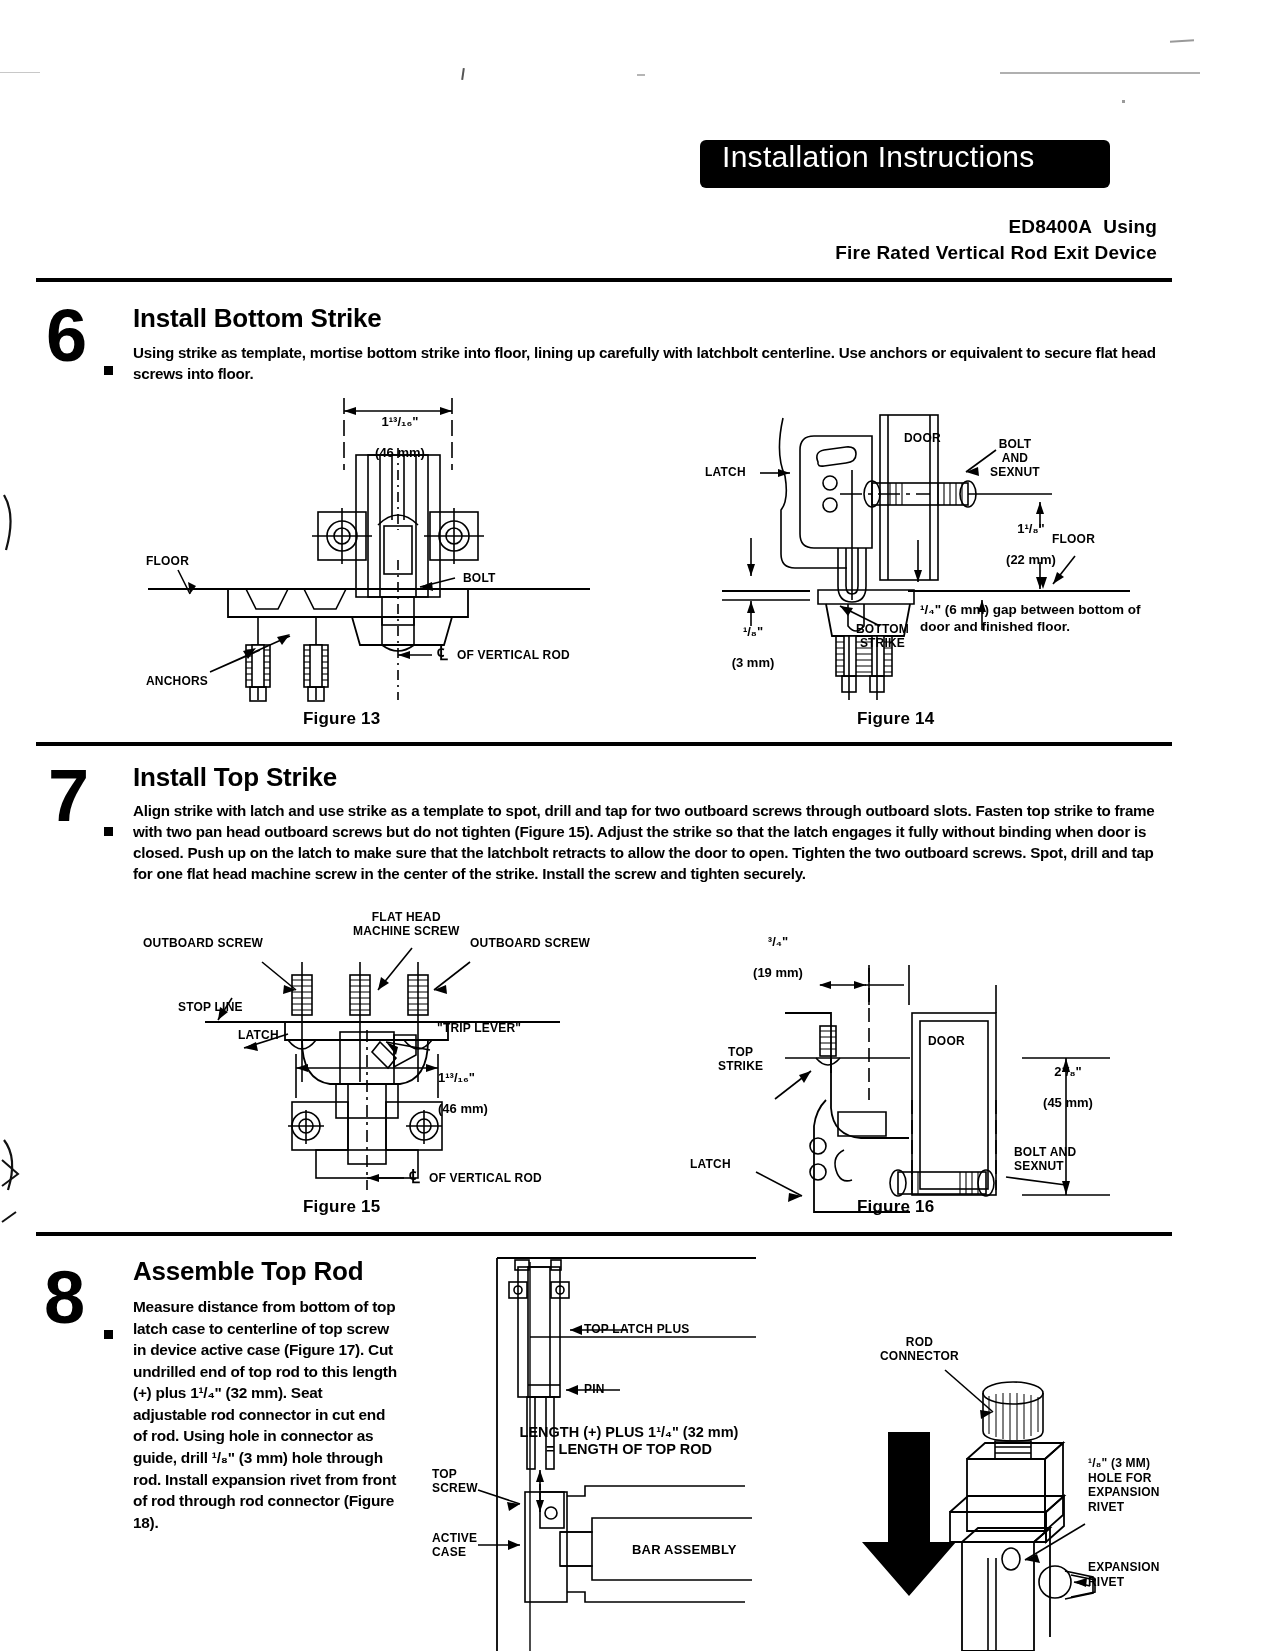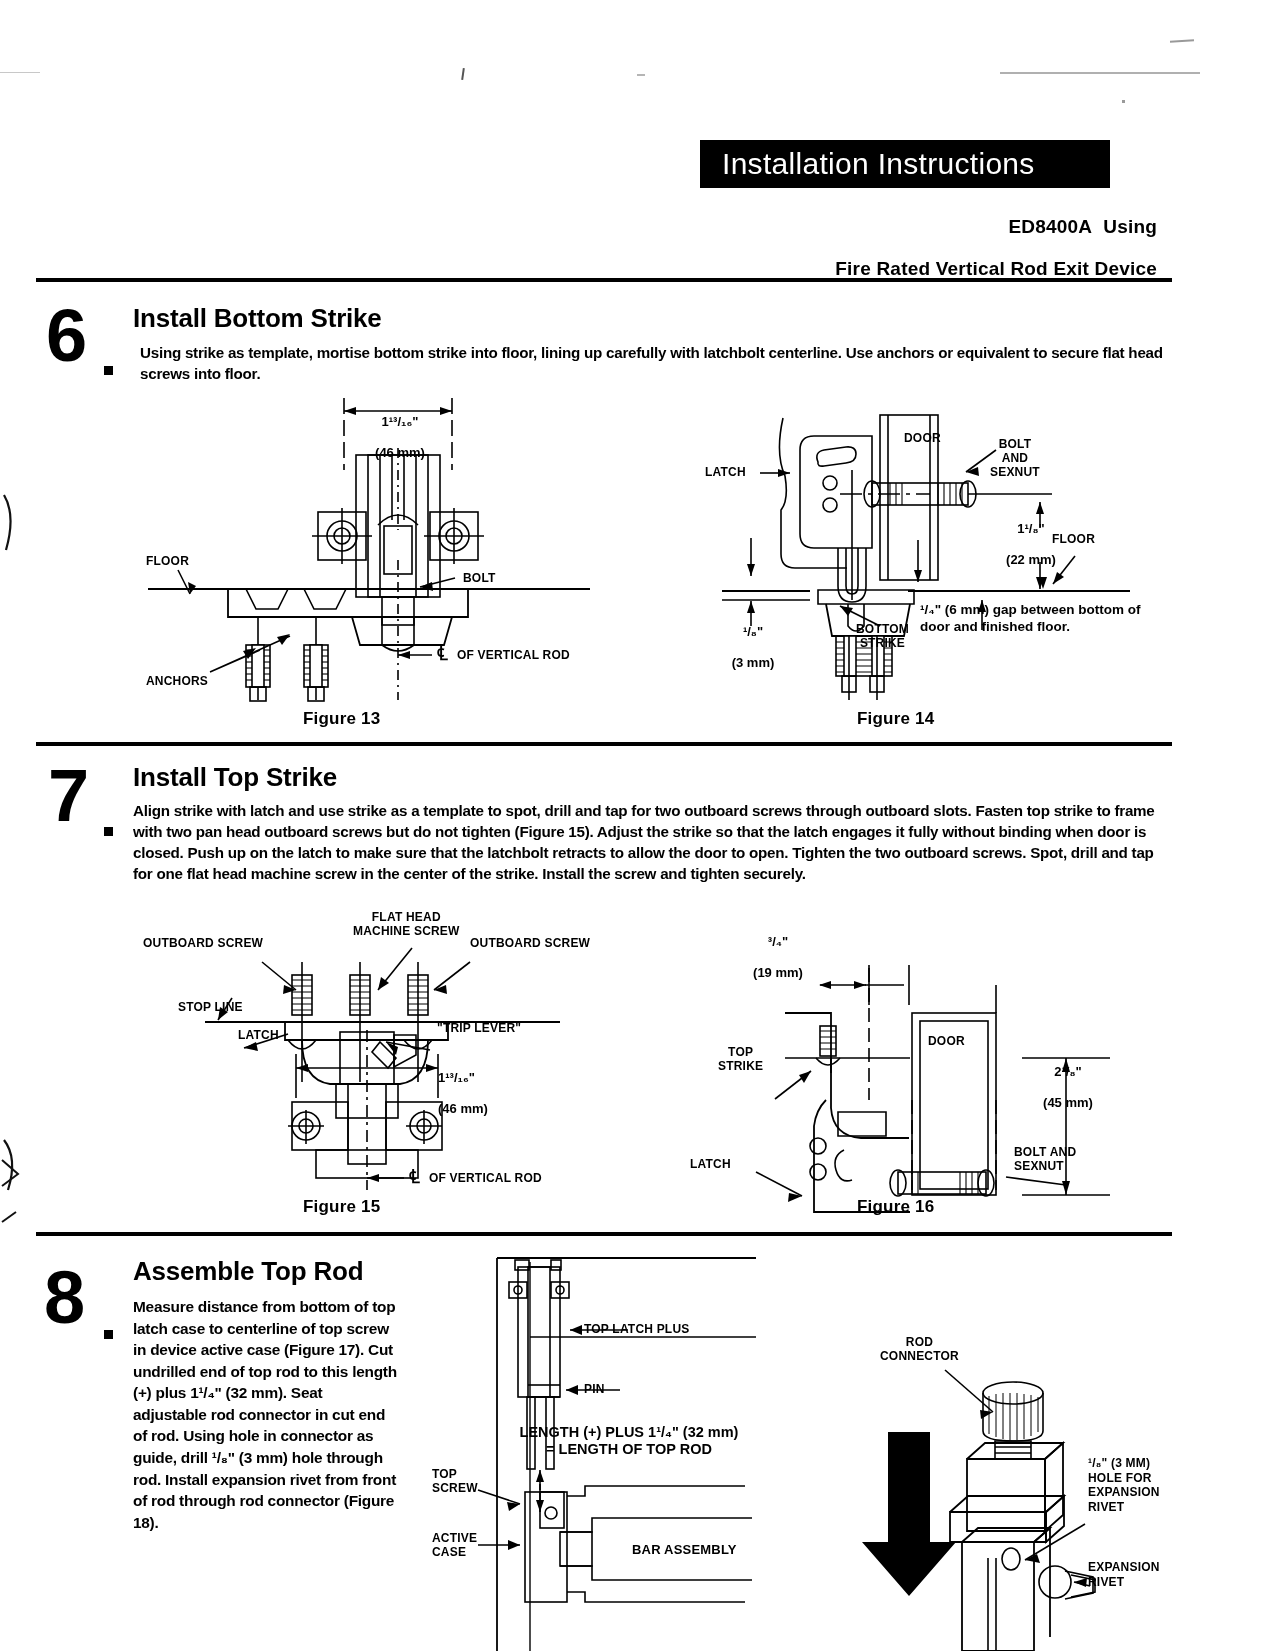--- a/index.html
+++ b/index.html
@@ -23,45 +23,44 @@
   
   .title-bar {
     position: absolute;
     left: 700px;
     top: 140px;
     width: 410px;
     height: 48px;
     background: #000;
     color: #fff;
     display: flex;
-    align-items: center;
     padding-left: 22px;
     box-sizing: border-box;
     font-size: 30px;
     letter-spacing: 0.3px;
     font-weight: 400;
+    border-radius: 6px;
   }
   .series-line {
     position: absolute;
     right: 118px;
     top: 216px;
     font-size: 19px;
     font-weight: bold;
     text-align: right;
     letter-spacing: 0.2px;
   }
   .device-line {
     position: absolute;
     right: 118px;
     top: 242px;
     font-size: 19px;
     font-weight: bold;
     text-align: left;
     letter-spacing: 0.2px;
-    margin-top: 16px;
   }
 
   
   .rule {
     position: absolute;
     left: 36px;
     width: 1136px;
     height: 4px;
     background: #000;
   }
@@ -170,21 +169,21 @@
   </div>
   <div class="device-line">Fire Rated Vertical Rod Exit Device</div>
 
   <div class="rule r1"></div>
   <div class="rule r2"></div>
   <div class="rule r3"></div>
 
   <div class="sec-num" style="left:46px;top:306px;">6</div>
   <div class="sec-dot" style="left:104px;top:366px;"></div>
   <div class="sec-head" style="left:133px;top:303px;">Install Bottom Strike</div>
-  <div class="sec-body" style="left:133px;top:343px;width:1030px;margin-left:7px;">Using strike as template, mortise bottom strike into floor, lining up carefully with latchbolt centerline. Use anchors or equivalent to secure flat head screws into floor.</div>
+  <div class="sec-body" style="left:133px;top:343px;width:1030px;">Using strike as template, mortise bottom strike into floor, lining up carefully with latchbolt centerline. Use anchors or equivalent to secure flat head screws into floor.</div>
 
   <svg class="draw" viewBox="0 0 1275 1651">
     <g stroke="#000" fill="none" stroke-width="1.6">
 
       <line x1="344" y1="411" x2="452" y2="411" stroke-width="1.6"></line>
       <path d="M344 411 l12 -4 v8 z" fill="#000" stroke="none"></path>
       <path d="M452 411 l-12 -4 v8 z" fill="#000" stroke="none"></path>
 
       <line x1="344" y1="398" x2="344" y2="470" stroke-dasharray="16 6"></line>
       <line x1="452" y1="398" x2="452" y2="470" stroke-dasharray="16 6"></line>

